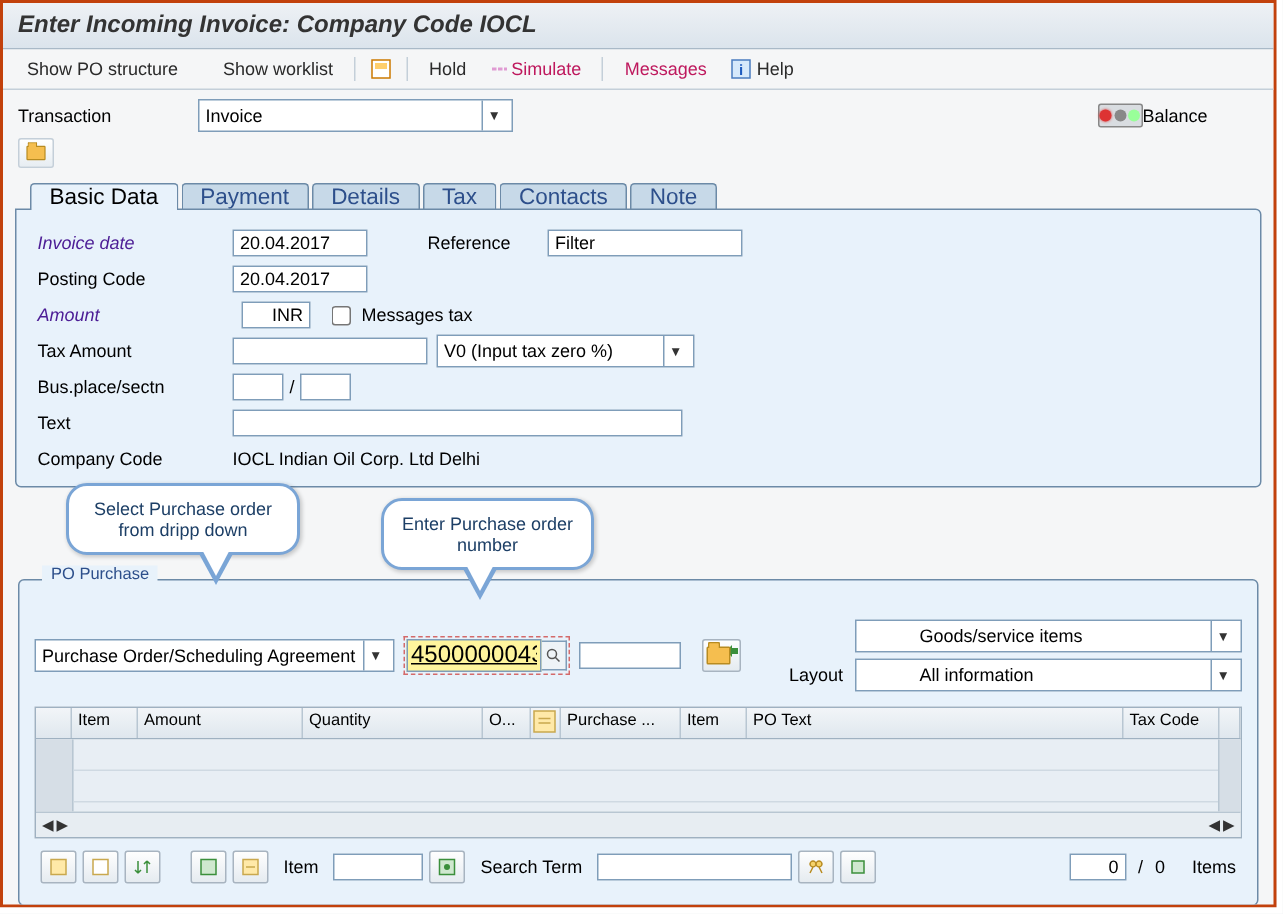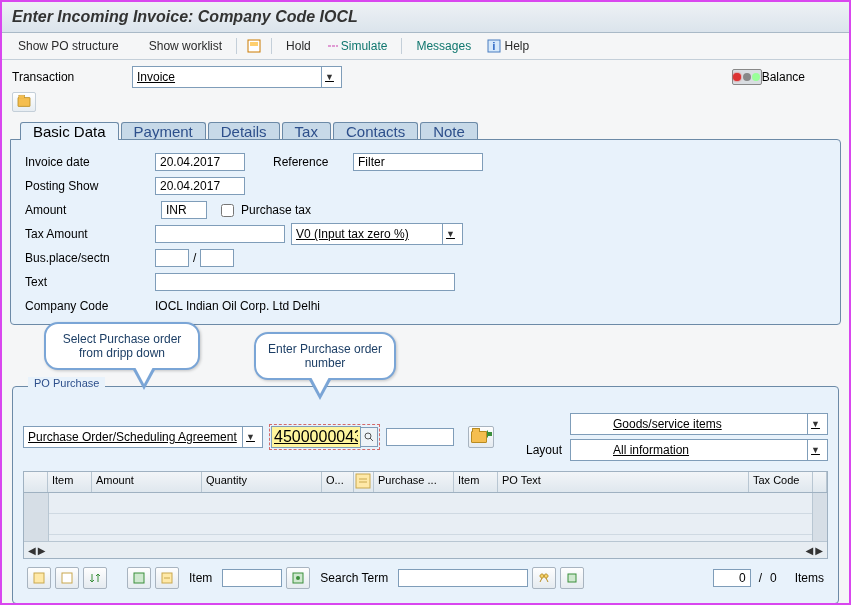--- a/index.html
+++ b/index.html
@@ -3,21 +3,21 @@
 <meta charset="utf-8">
 <style>
   body{
     margin:0;
     font-family: Arial, sans-serif;
     font-size:12px;
     background:#fff;
     color:#000;
   }
   .window{
-    border:2px solid #d946ef;
+    border:2px solid #c2410c;
     width:851px;
     height:605px;
     box-sizing:border-box;
     background:#f5f6f7;
     position:relative;
     overflow:hidden;
   }
   .title-bar{
     background:linear-gradient(#eef1f5,#dbe4ec);
     padding:6px 10px;
@@ -38,29 +38,29 @@
   }
   .tbtn{
     padding:2px 6px;
     cursor:default;
     color:#2a2a2a;
   }
   .sep{width:1px;height:16px;background:#c4cfd9;margin:0 4px;}
   .icon-btn{
     width:18px;height:16px;display:inline-flex;align-items:center;justify-content:center;
   }
-  .grey-text{color:#0f766e;}
+  .grey-text{color:#be185d;}
   .content{
     padding:6px 4px 4px 4px;
   }
   .row{display:flex;align-items:center;}
   .label-lbl{width:120px;padding-left:6px;}
   .transaction-select{
     width:200px;height:20px;border:1px solid #7f9db9;background:#fff;
-    display:flex;align-items:center;justify-content:space-between;padding:0 4px;text-decoration:underline;
+    display:flex;align-items:center;justify-content:space-between;padding:0 4px;
   }
   .balance-area{
     display:flex;align-items:center;gap:0;margin-left:auto;margin-right:40px;
   }
   .balance-value-box{
     width:130px;height:18px;border:1px solid #c0c7ce;background:#eaf0f5;
     text-align:right;padding:0 6px;line-height:18px;
   }
   .tabstrip{
     margin-top:10px;
@@ -91,27 +91,27 @@
     border:1px solid #6c8aa7;
     background:#e8f2fb;
     margin:0 4px;
     padding:10px 10px 6px 10px;
     border-radius:0 4px 4px 4px;
     position:relative;
     top:-1px;
   }
   .form-row{display:flex;align-items:center;height:24px;}
   .form-label{width:130px;padding-left:4px;}
-  .blue-link{color:#000000;text-decoration:underline dotted transparent;}
+  .blue-link{color:#4c1d95;text-decoration:underline dotted transparent;font-style:italic;}
   .input{
     border:1px solid #7f9db9;background:#fff;height:18px;padding:0 4px;
     box-sizing:border-box;font-size:12px;font-family:inherit;
   }
   .small-input{width:90px;}
-  .ref-label{width:80px;margin-left:28px;}
+  .ref-label{width:80px;margin-left:40px;}
   .checkbox{margin-left:10px;display:flex;align-items:center;gap:4px;}
   
   .po-section{
     margin:60px 6px 0 6px;
     position:relative;
   }
   .po-title{
     position:absolute;
     top:-9px;left:16px;
     background:#e8f2fb;
@@ -329,30 +329,30 @@
         <div class="tab">Note</div>
       </div>
       <div class="tab-panel">
         <div class="form-row">
           <span class="form-label blue-link">Invoice date</span>
           <input class="input small-input" value="20.04.2017" style="">
           <span class="ref-label">Reference</span>
           <input class="input" style="width: 130px;" value="Filter">
         </div>
         <div class="form-row">
-          <span class="form-label">Posting Show</span>
+          <span class="form-label">Posting Code</span>
           <input class="input small-input" value="20.04.2017" style="">
         </div>
         <div class="form-row">
           <span class="form-label blue-link">Amount</span>
           <span style="width:6px"></span>
-          <input class="input" style="width: 46px;" value="INR">
+          <input class="input" style="width: 46px; text-align: right;" value="INR">
           <span class="checkbox">
             <input type="checkbox" style="">
-            <span>Purchase tax</span>
+            <span>Messages tax</span>
           </span>
         </div>
         <div class="form-row">
           <span class="form-label">Tax Amount</span>
           <input class="input" style="width: 130px;">
           <span style="width:6px"></span>
           <div class="transaction-select" style="width:162px;height:20px">
             <span>V0 (Input tax zero %)</span>
             <span class="dropdown-arrow">▼</span>
           </div>

